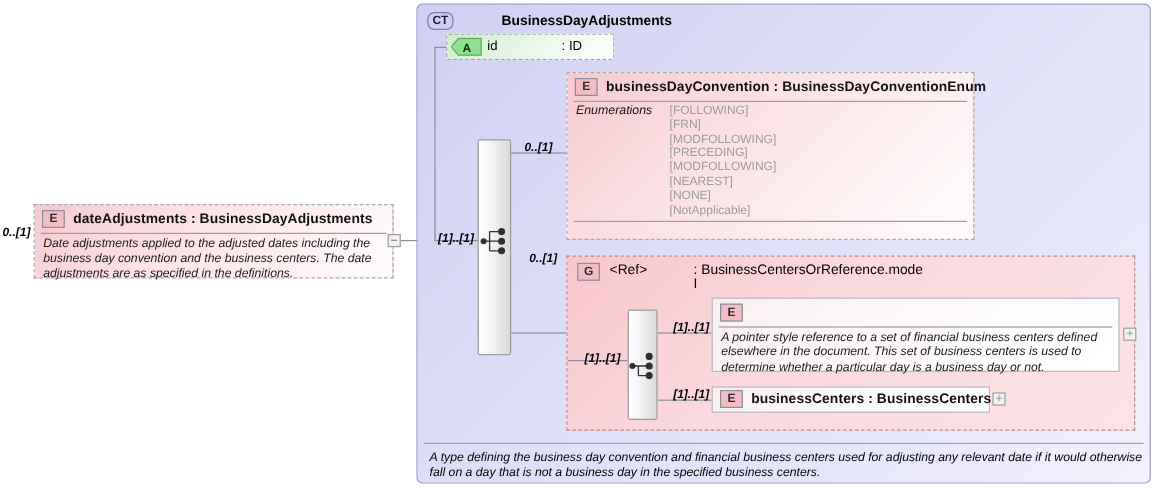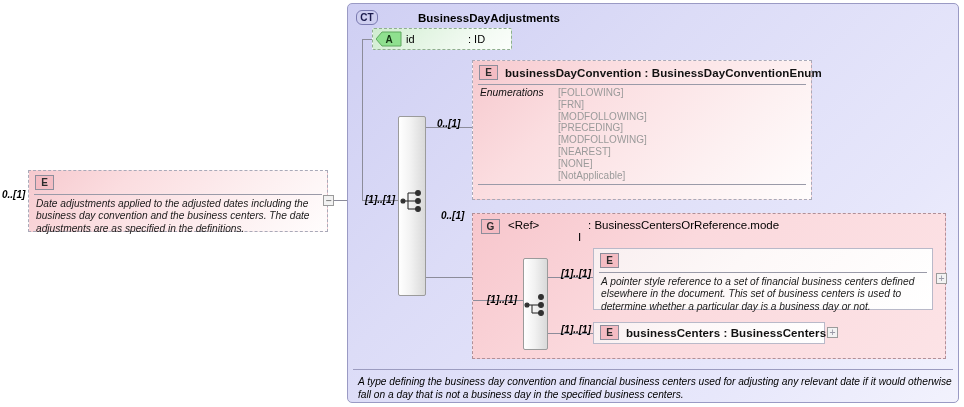--- a/index.html
+++ b/index.html
@@ -124,21 +124,21 @@
     background: linear-gradient(135deg, #f7c6cc 0%, #fbd9dd 40%, #fce3e6 100%);
     border: 1px dashed #b09098;
   }
   .group-head {
     display: flex;
     align-items: flex-start;
     gap: 8px;
     padding: 5px 8px;
   }
   .group-ref { font-size: 11.5px; font-weight: normal; width: 62px; }
-  .group-type { font-size: 11.5px; margin-left: 10px; }
+  .group-type { font-size: 11.5px; }
   .group-sub { font-size: 11.5px; }
 
   
   .enum-row {
     display: flex;
     padding: 2px 7px 3px 7px;
     gap: 6px;
   }
   .enum-label {
     font-style: italic;
@@ -189,20 +189,21 @@
   .toggle.plus { color: #9a9aa8; }
 
   svg { display: block; }
 </style>
 </head>
 <body>
 
 <div class="node dashed" style="left:28px; top:170px; width:300px; height:62px;">
   <div class="node-head">
     <span class="badge badge-e">E</span>
+    <span class="node-title">dateAdjustments : BusinessDayAdjustments</span>
   </div>
   <div class="node-sep"></div>
   <div class="node-doc">Date adjustments applied to the adjusted dates including the business day convention and the business centers. The date adjustments are as specified in the definitions.</div>
 </div>
 
 <div class="card" style="left:2px; top:189px;">0..[1]</div>
 
 <div class="toggle" style="left:323px; top:195px;">−</div>
 
 <div class="hline" style="left:334px; top:200px; width:28px;"></div>

